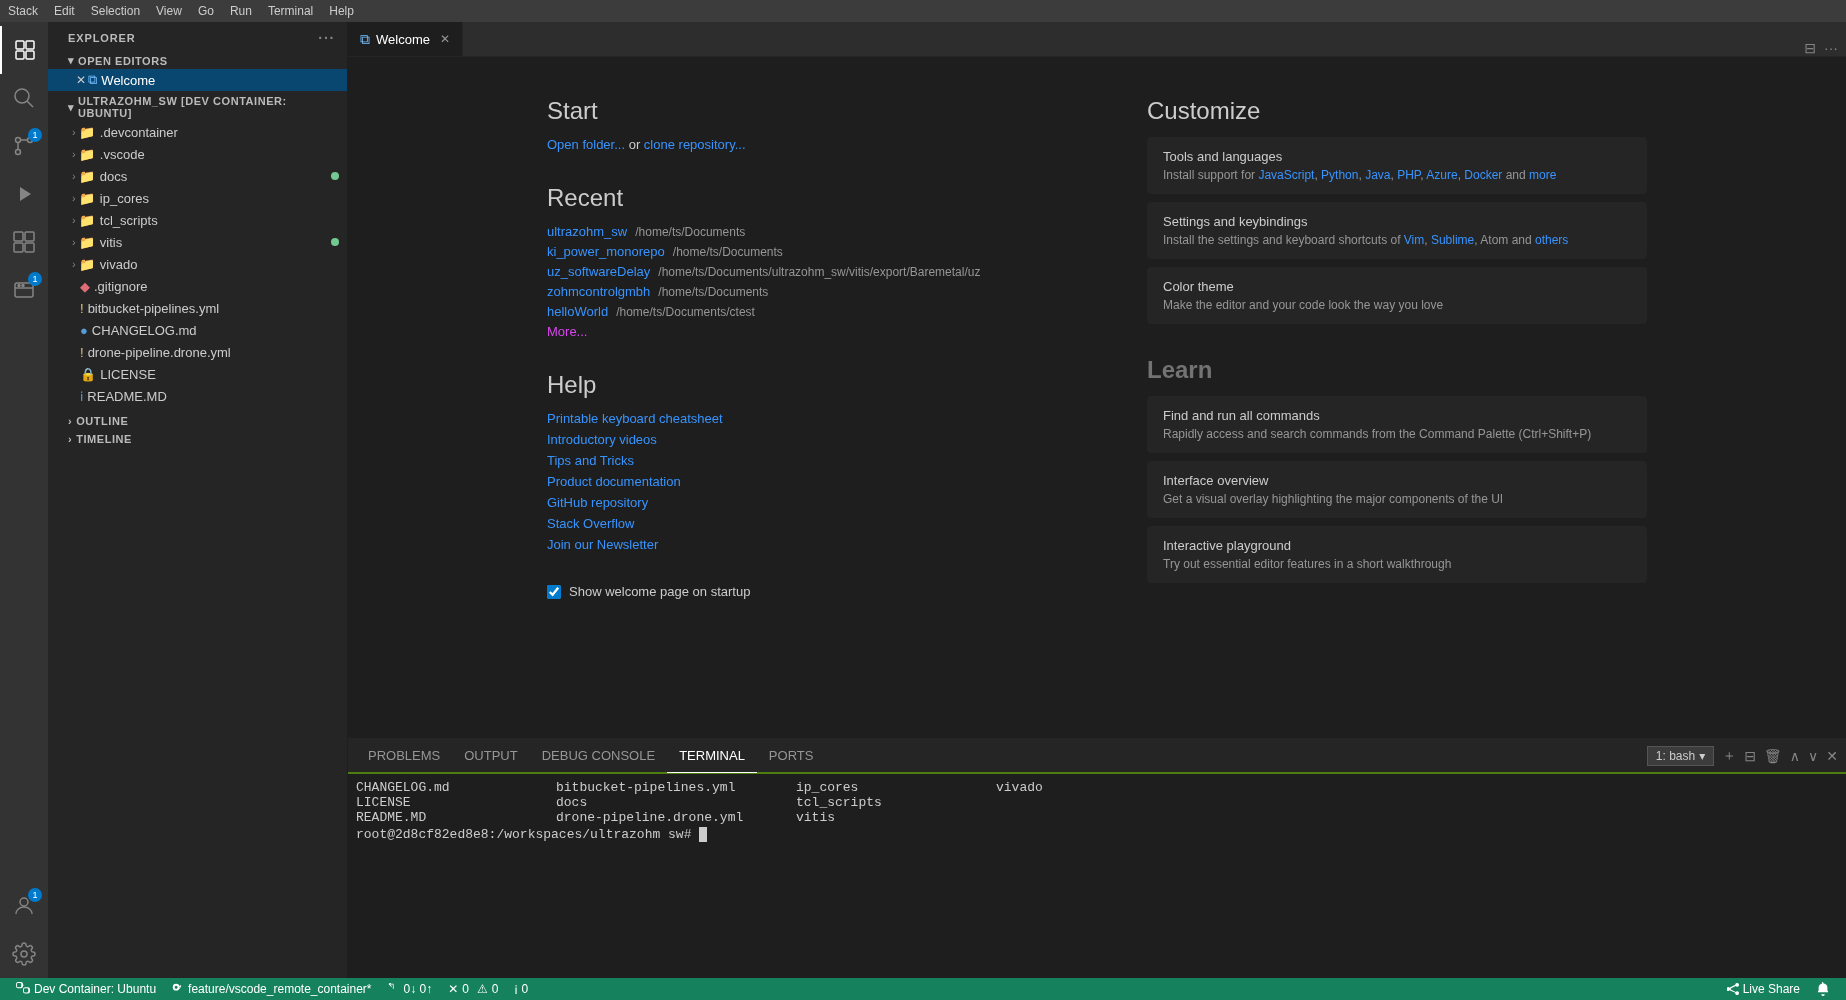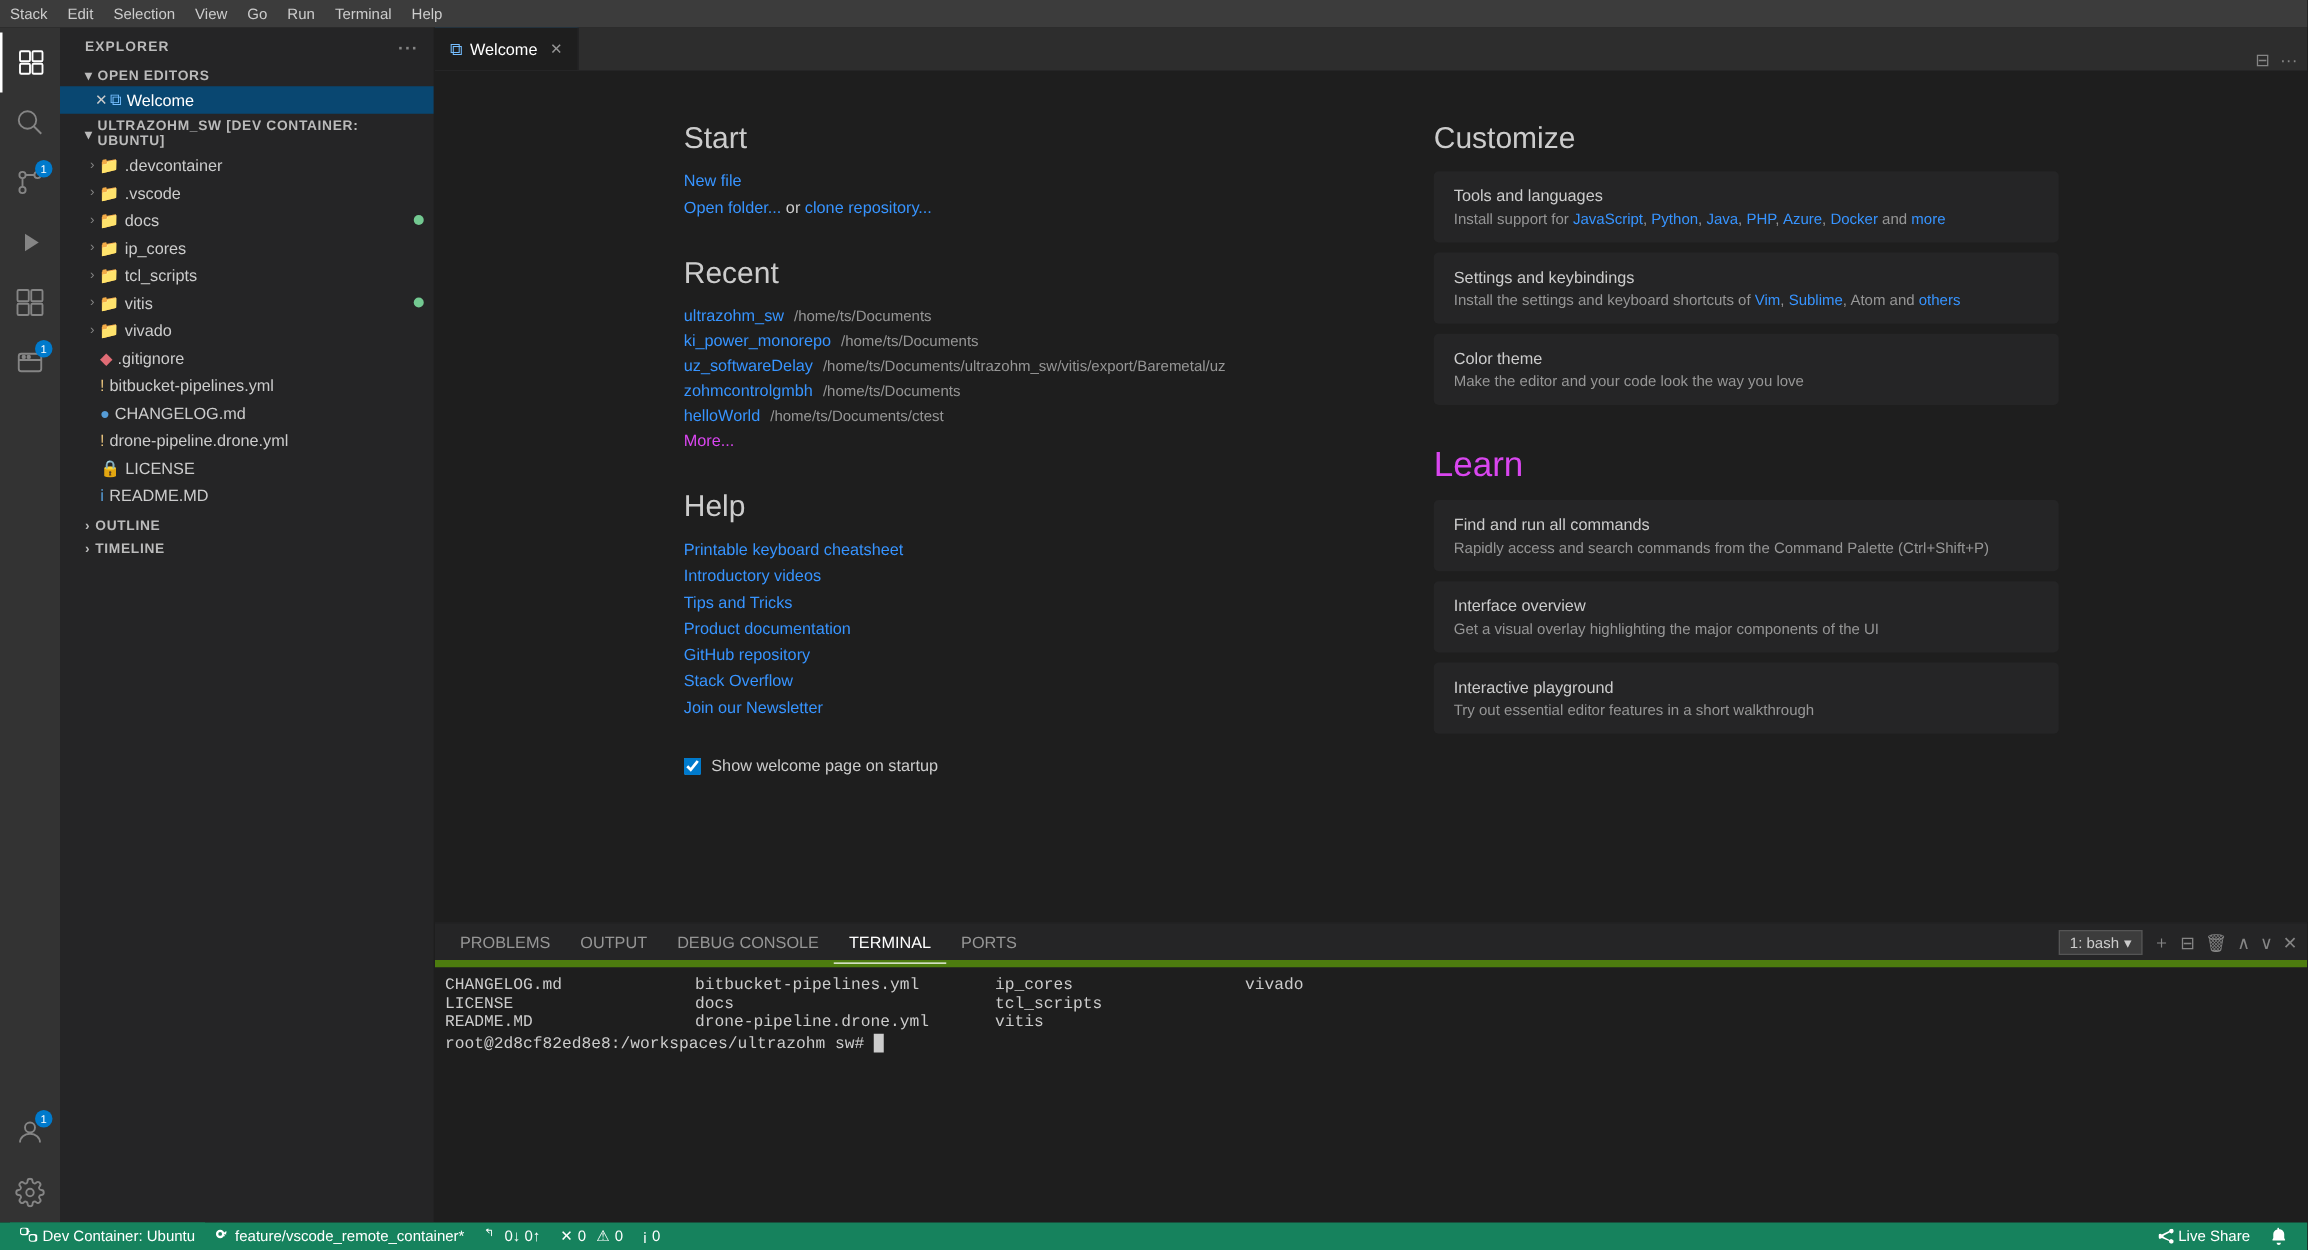--- a/index.html
+++ b/index.html
@@ -216,23 +216,23 @@
     }
 
     
     .customize-title {
       font-size: 24px;
       font-weight: 300;
       color: #cccccc;
       margin-bottom: 12px;
     }
     .learn-title {
-      font-size: 28px;
-      font-weight: 400;
-      color: #d946ef;
+      font-size: 24px;
+      font-weight: 700;
+      color: #737373;
       margin-bottom: 12px;
       margin-top: 8px;
     }
     .customize-card {
       background: #252526;
       border-radius: 4px;
       padding: 12px 16px;
       margin-bottom: 8px;
       cursor: pointer;
     }
@@ -268,21 +268,21 @@
       border-top: 1px solid #252526;
       display: flex;
       flex-direction: column;
       flex-shrink: 0;
     }
     .panel-tabs {
       display: flex;
       align-items: center;
       height: 35px;
       background: #252526;
-      border-bottom: 6px solid #4d7c0f;
+      border-bottom: 2px solid #4d7c0f;
       padding: 0 8px;
     }
     .panel-tab {
       padding: 0 12px;
       height: 35px;
       display: flex;
       align-items: center;
       font-size: 13px;
       color: #969696;
       cursor: pointer;
@@ -538,21 +538,20 @@
 
     <div style="flex:1;display:flex;flex-direction:column;overflow:hidden;">
 
       <div class="welcome-content">
         <div class="welcome-inner">
 
           <div>
 
             <div class="welcome-section">
               <div class="welcome-section-title">Start</div>
-              <a class="welcome-link">New file</a>
               <div style="font-size:13px;">
                 <a class="welcome-link" style="display:inline;">Open folder...</a>
                 <span style="color:#cccccc;"> or </span>
                 <a class="welcome-link" style="display:inline;">clone repository...</a>
               </div>
             </div>
 
             <div class="welcome-section">
               <div class="welcome-section-title">Recent</div>
               <div class="recent-item">

